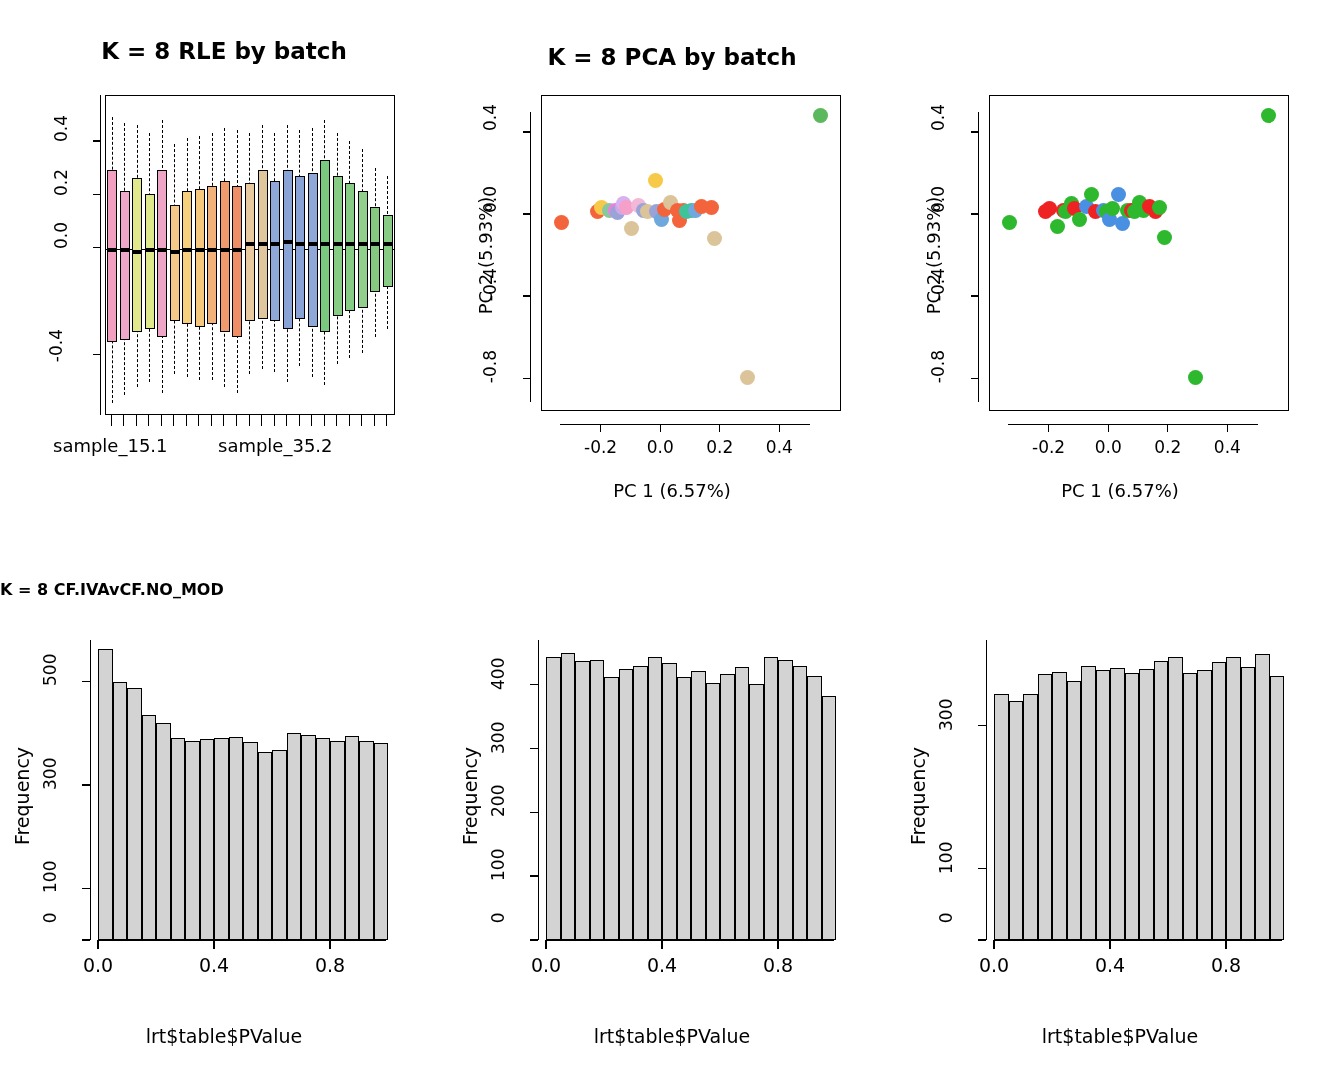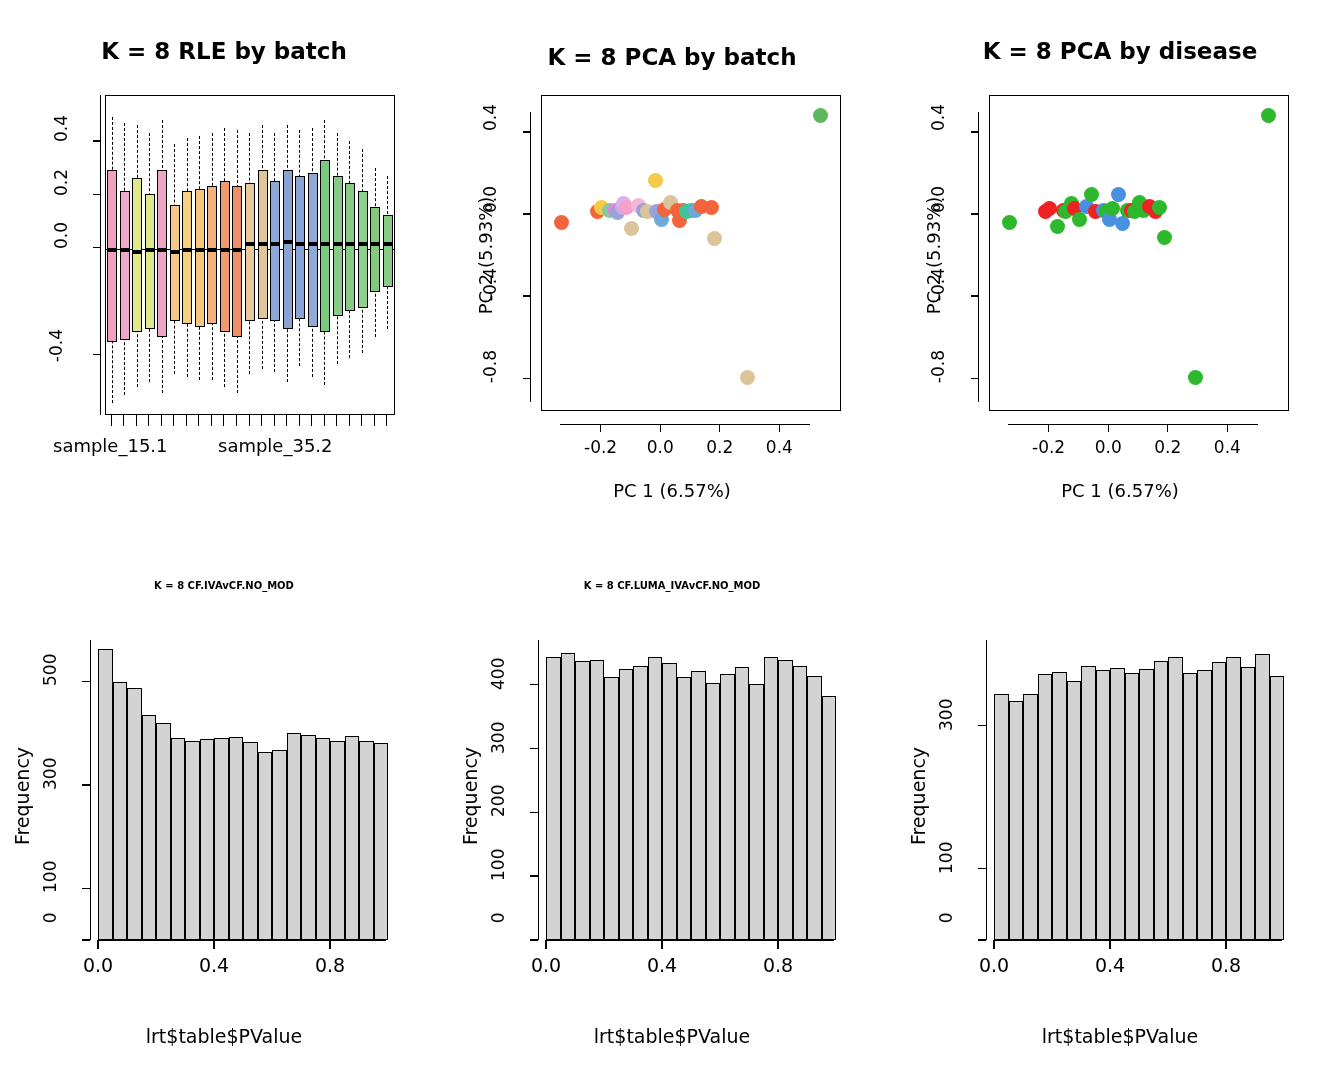--- a/index.html
+++ b/index.html
@@ -24,23 +24,22 @@
   }
 
   
   .big-title {
     font-size: 23px;
     font-weight: bold;
     text-align: center;
     letter-spacing: 0px;
   }
   .small-title {
-    font-size: 10px;
+    font-size: 16px;
     font-weight: bold;
-    text-align: center;
   }
 
   
   .plotbox {
     position: absolute;
     border: 1.3px solid #000;
     box-sizing: border-box;
     background: #fff;
     overflow: hidden;
   }
@@ -306,21 +305,20 @@
         <div class="ticklabel" style="left: 241.8px; top: 437px; width: 60px; text-align: center;">0.2</div>
         <div class="tick" style="left: 330.7px; top: 424px; width: 1.4px; height: 8px;"></div>
         <div class="ticklabel" style="left: 301.4px; top: 437px; width: 60px; text-align: center;">0.4</div>
       </div>
 
     <div class="axislabel" style="left:0; top:480px; width:448px; text-align:center;">PC 1 (6.57%)</div>
     <div class="axislabel rot" style="left:-63px; top:245px; width:200px; text-align:center;">PC 2 (5.93%)</div>
   </div>
 
   <div class="panel" style="left:896px; top:0px; width:448px; height:520px;">
-    <div class="big-title" style="position:absolute; left:0; top:38px; width:448px;">K = 8 PCA by disease</div>
 
     <div class="plotbox" style="left:93px; top:95px; width:300px; height:316px;">
       <div class="plotarea" id="pca2-area" style="left:0; top:0; width:298px; height:314px;">
           <div class="dot" style="left: 19.37px; top: 126.216px; background: rgb(46, 184, 46);"></div>
           <div class="dot" style="left: 55.13px; top: 115.954px; background: rgb(238, 34, 34);"></div>
           <div class="dot" style="left: 59.6px; top: 112.876px; background: rgb(238, 34, 34);"></div>
           <div class="dot" style="left: 67.05px; top: 130.32px; background: rgb(46, 184, 46);"></div>
           <div class="dot" style="left: 73.01px; top: 114.928px; background: rgb(238, 34, 34);"></div>
           <div class="dot" style="left: 75.99px; top: 115.954px; background: rgb(46, 184, 46);"></div>
           <div class="dot" style="left: 81.95px; top: 107.745px; background: rgb(46, 184, 46);"></div>
@@ -423,21 +421,20 @@
         <div class="ticklabel" style="left: 182px; top: 414px; width: 64px; text-align: center; font-size: 19px;">0.4</div>
         <div class="tick" style="left: 329.3px; top: 400px; width: 1.4px; height: 9px;"></div>
         <div class="ticklabel" style="left: 298px; top: 414px; width: 64px; text-align: center; font-size: 19px;">0.8</div>
       </div>
 
     <div class="axislabel" style="left:0; top:485px; width:448px; text-align:center; font-size:19px;">lrt$table$PValue</div>
     <div class="axislabel rot" style="left:-78px; top:245px; width:200px; text-align:center; font-size:19px;">Frequency</div>
   </div>
 
   <div class="panel" style="left:448px; top:540px; width:448px; height:535px;">
-    <div class="small-title" style="position:absolute; left:0; top:40px; width:448px;">K = 8 CF.LUMA_IVAvCF.NO_MOD</div>
 
     <div class="plotarea" id="hist2-area" style="left:98px; top:100px; width:290px; height:300px;">
         <div class="hbar" style="left: 0px; top: 17.234px; width: 14.5px; height: 282.766px;"></div>
         <div class="hbar" style="left: 14.5px; top: 13.4043px; width: 14.5px; height: 286.596px;"></div>
         <div class="hbar" style="left: 29px; top: 21.0638px; width: 14.5px; height: 278.936px;"></div>
         <div class="hbar" style="left: 43.5px; top: 20.4255px; width: 14.5px; height: 279.574px;"></div>
         <div class="hbar" style="left: 58px; top: 37.0213px; width: 14.5px; height: 262.979px;"></div>
         <div class="hbar" style="left: 72.5px; top: 29.3617px; width: 14.5px; height: 270.638px;"></div>
         <div class="hbar" style="left: 87px; top: 25.5319px; width: 14.5px; height: 274.468px;"></div>
         <div class="hbar" style="left: 101.5px; top: 17.234px; width: 14.5px; height: 282.766px;"></div>

